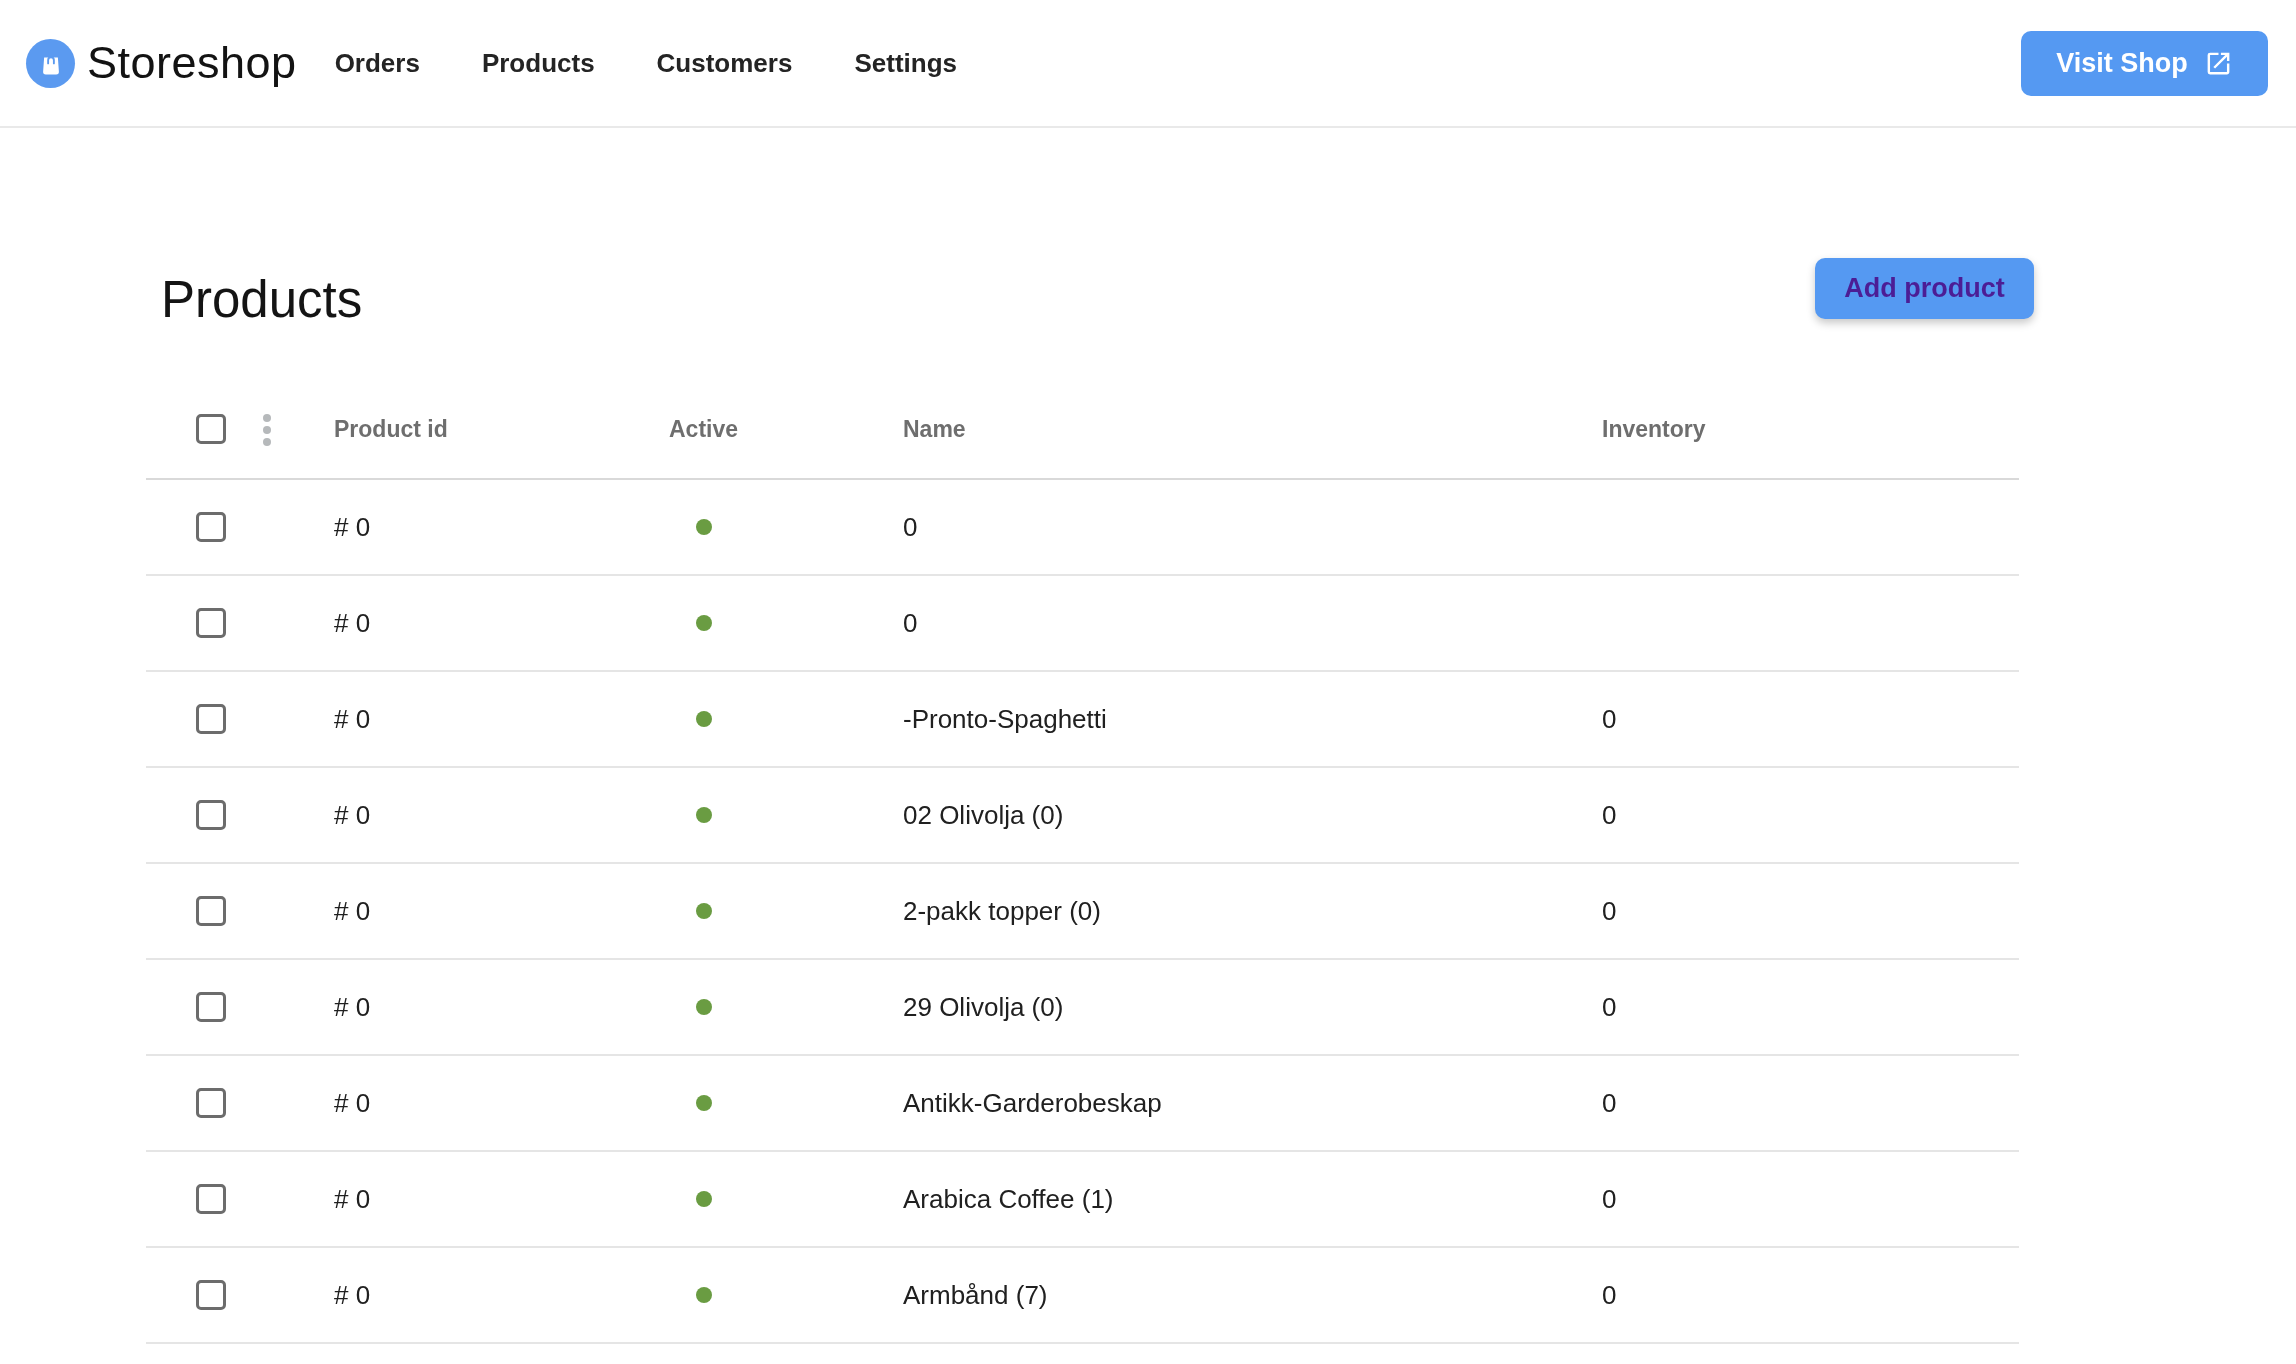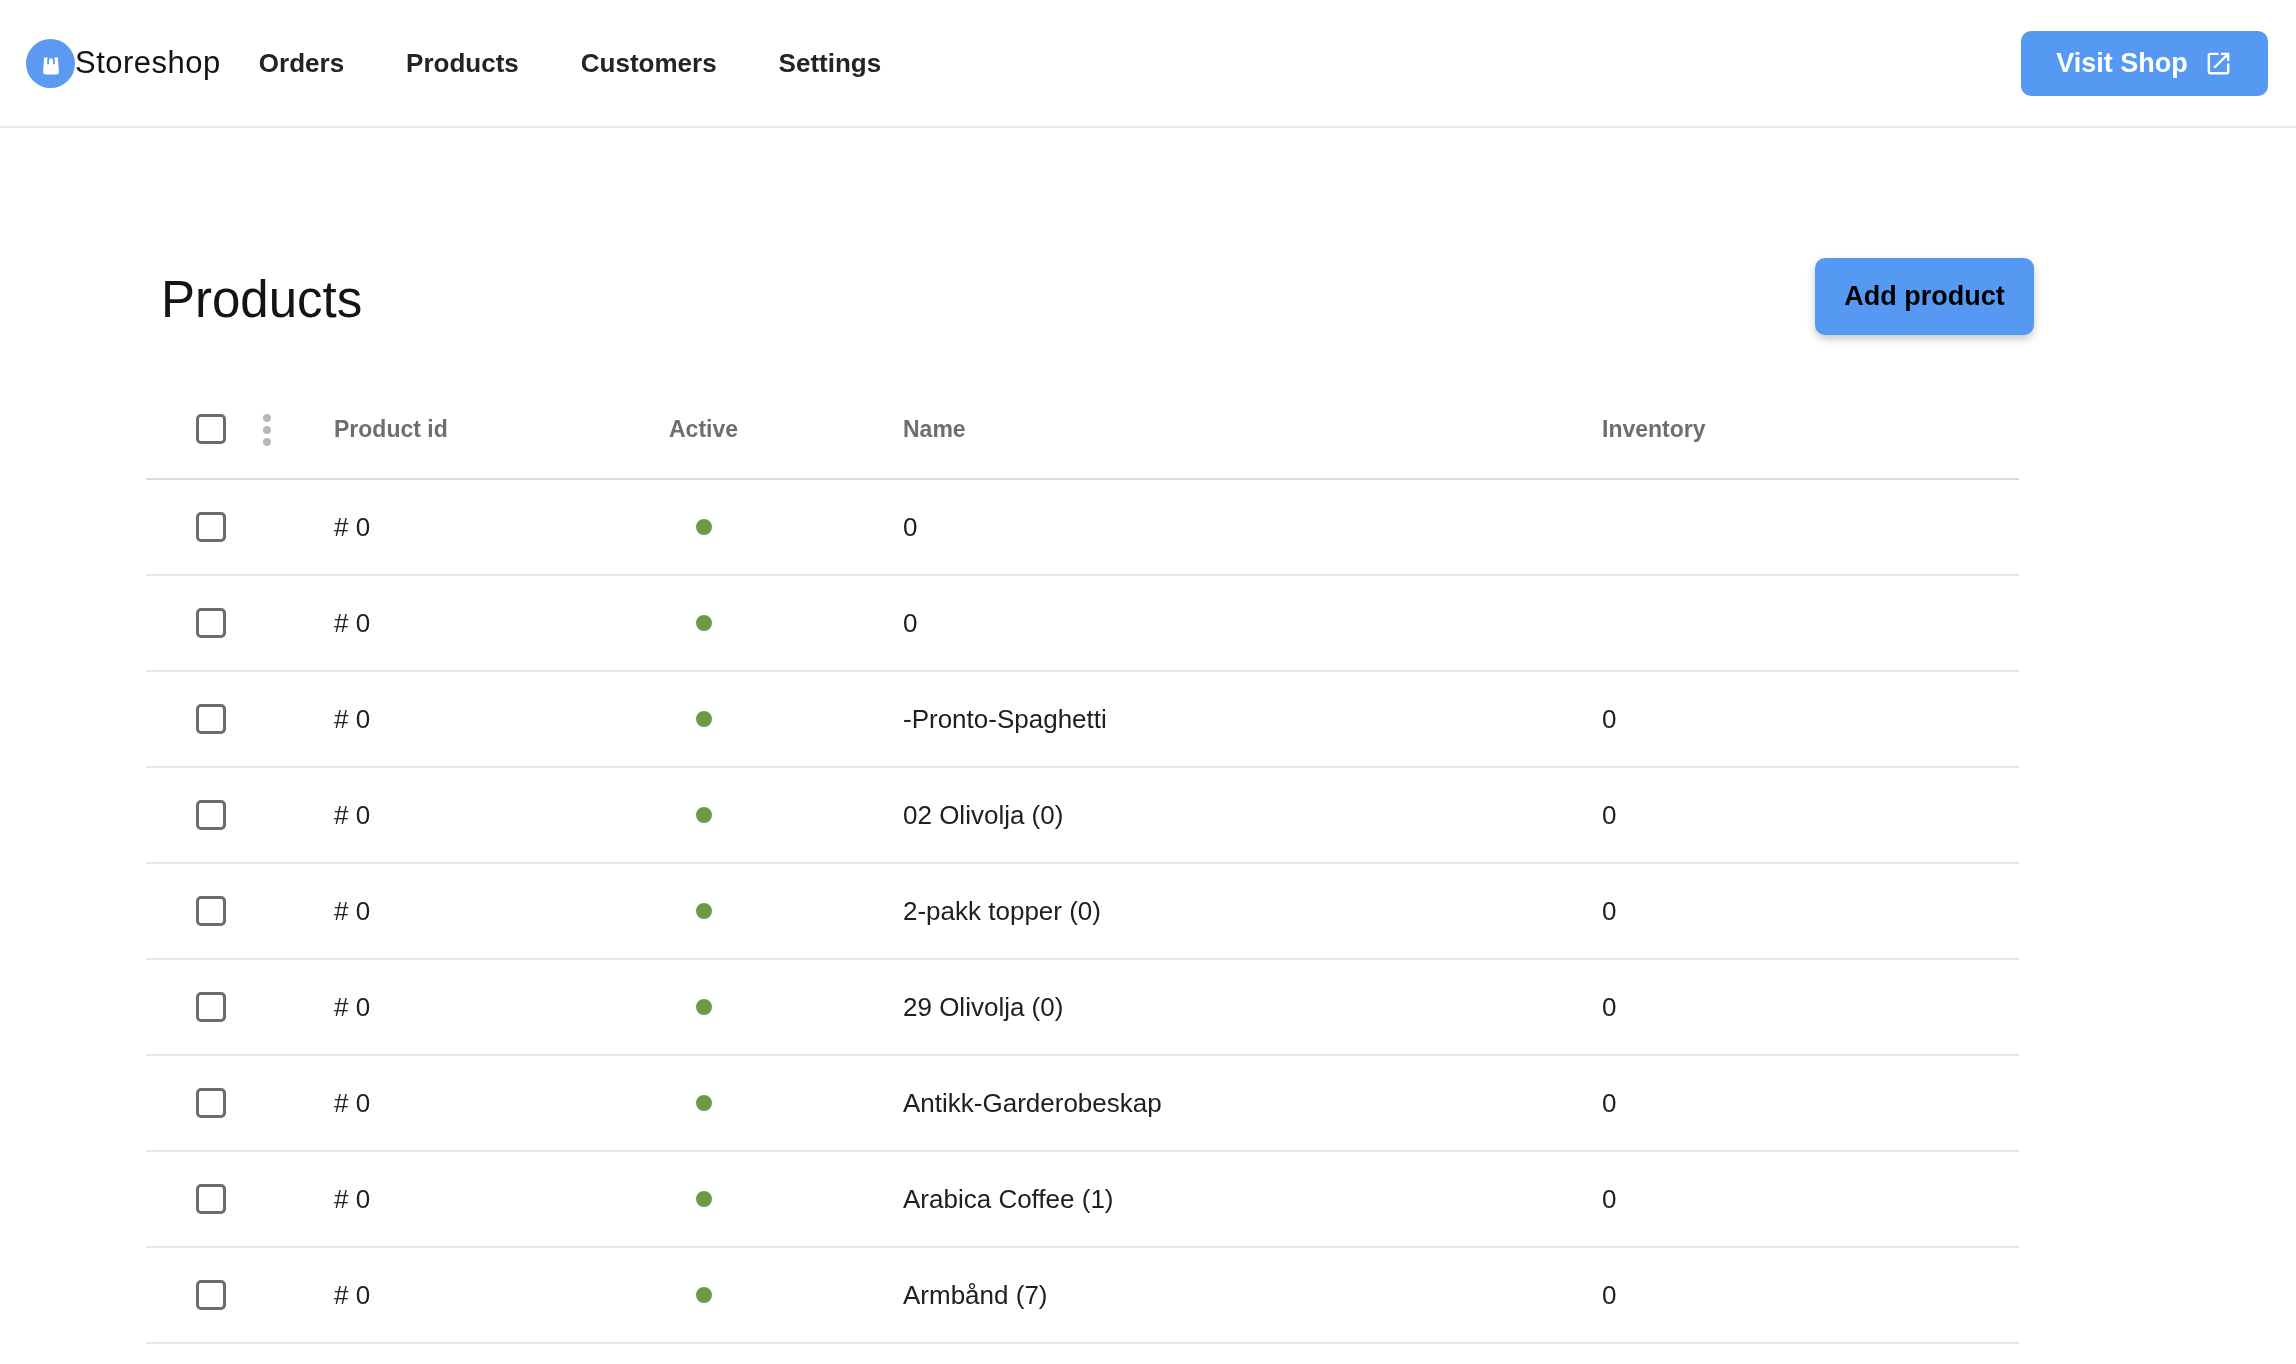--- a/index.html
+++ b/index.html
@@ -14,21 +14,21 @@
     border-bottom: 2px solid #e9e9e9;
     background: #fff;
   }
   .brand { display: flex; align-items: center; text-decoration: none; cursor: pointer; }
   .logo-circle {
     width: 49px; height: 49px; border-radius: 50%;
     background: #5b9af0; display: flex; align-items: center; justify-content: center;
     flex: 0 0 auto;
   }
   .logo-circle svg { width: 30px; height: 30px; }
-  .brand-name { font-size: 31px; font-weight: 400; color: #131313; letter-spacing: 0.5px; }
+  .brand-name { font-size: 45px; font-weight: 400; color: #131313; margin-left: 12px; letter-spacing: 0.5px; }
   .nav { display: flex; align-items: center; gap: 62px; margin-left: 38px; }
   .nav a { font-size: 26px; font-weight: 700; color: #242424; text-decoration: none; cursor: pointer; }
   .visit-btn {
     margin-left: auto; margin-right: 28px;
     width: 247px; height: 65px; border: none; border-radius: 10px;
     background: #5599f2; color: #ffffff;
     font-family: "Liberation Sans", sans-serif; font-size: 27px; font-weight: 700;
     display: flex; align-items: center; justify-content: center; gap: 16px;
     cursor: pointer;
   }
@@ -43,22 +43,22 @@
   .search {
     position: absolute; left: 461px; top: 130px;
     width: 956px; height: 72px;
     border: 2px solid #9d9d9d; border-radius: 10px;
     font-family: "Liberation Sans", sans-serif; font-size: 27px; color: #333;
     padding: 0 36px; outline: none; background: #fff;
   }
   .search::placeholder { color: #7e7e7e; }
   .add-btn {
     position: absolute; left: 1815px; top: 130px;
-    width: 219px; height: 77px; border: none; border-radius: 10px;
-    background: #5599f2; color: #000000;
+    width: 219px; height: 61px; border: none; border-radius: 10px;
+    background: #5599f2; color: #4c1d95;
     font-family: "Liberation Sans", sans-serif; font-size: 27px; font-weight: 700;
     cursor: pointer;
     box-shadow: 0 4px 9px rgba(0,0,0,0.22);
   }
 
   
   .table { position: absolute; left: 146px; top: 252px; width: 1873px; }
   .row {
     display: grid;
     grid-template-columns: 106px 82px 335px 234px 699px 1fr;

